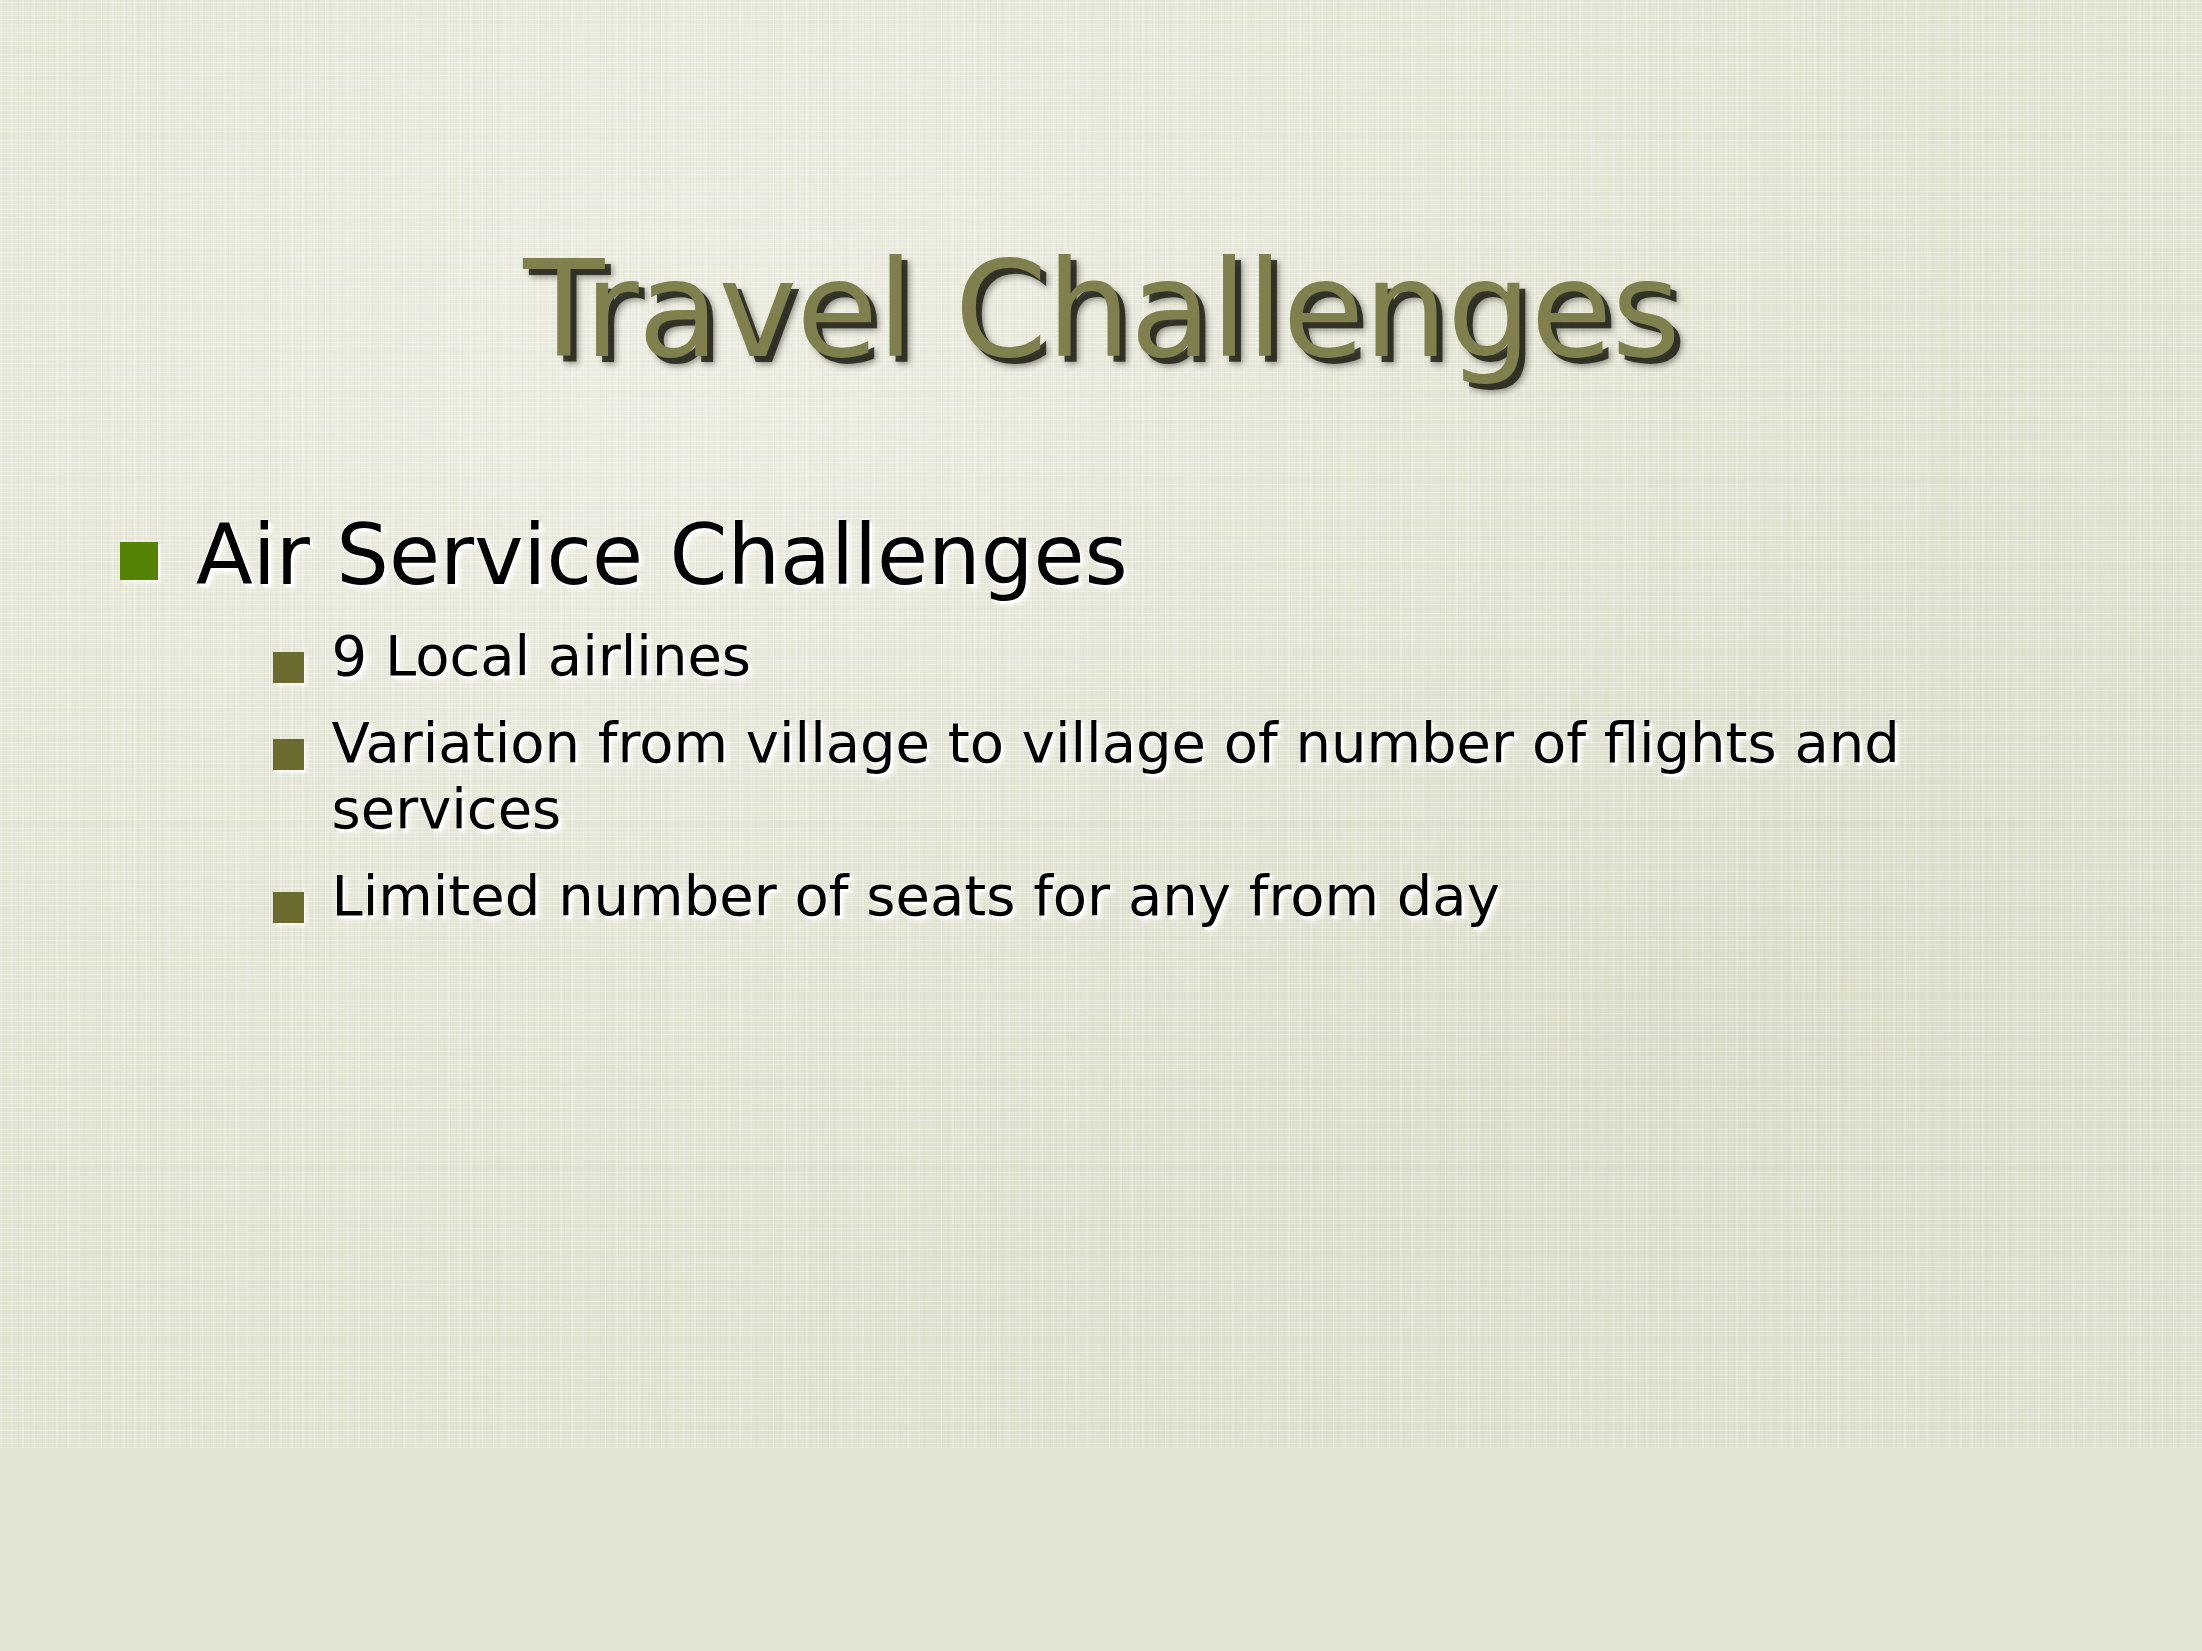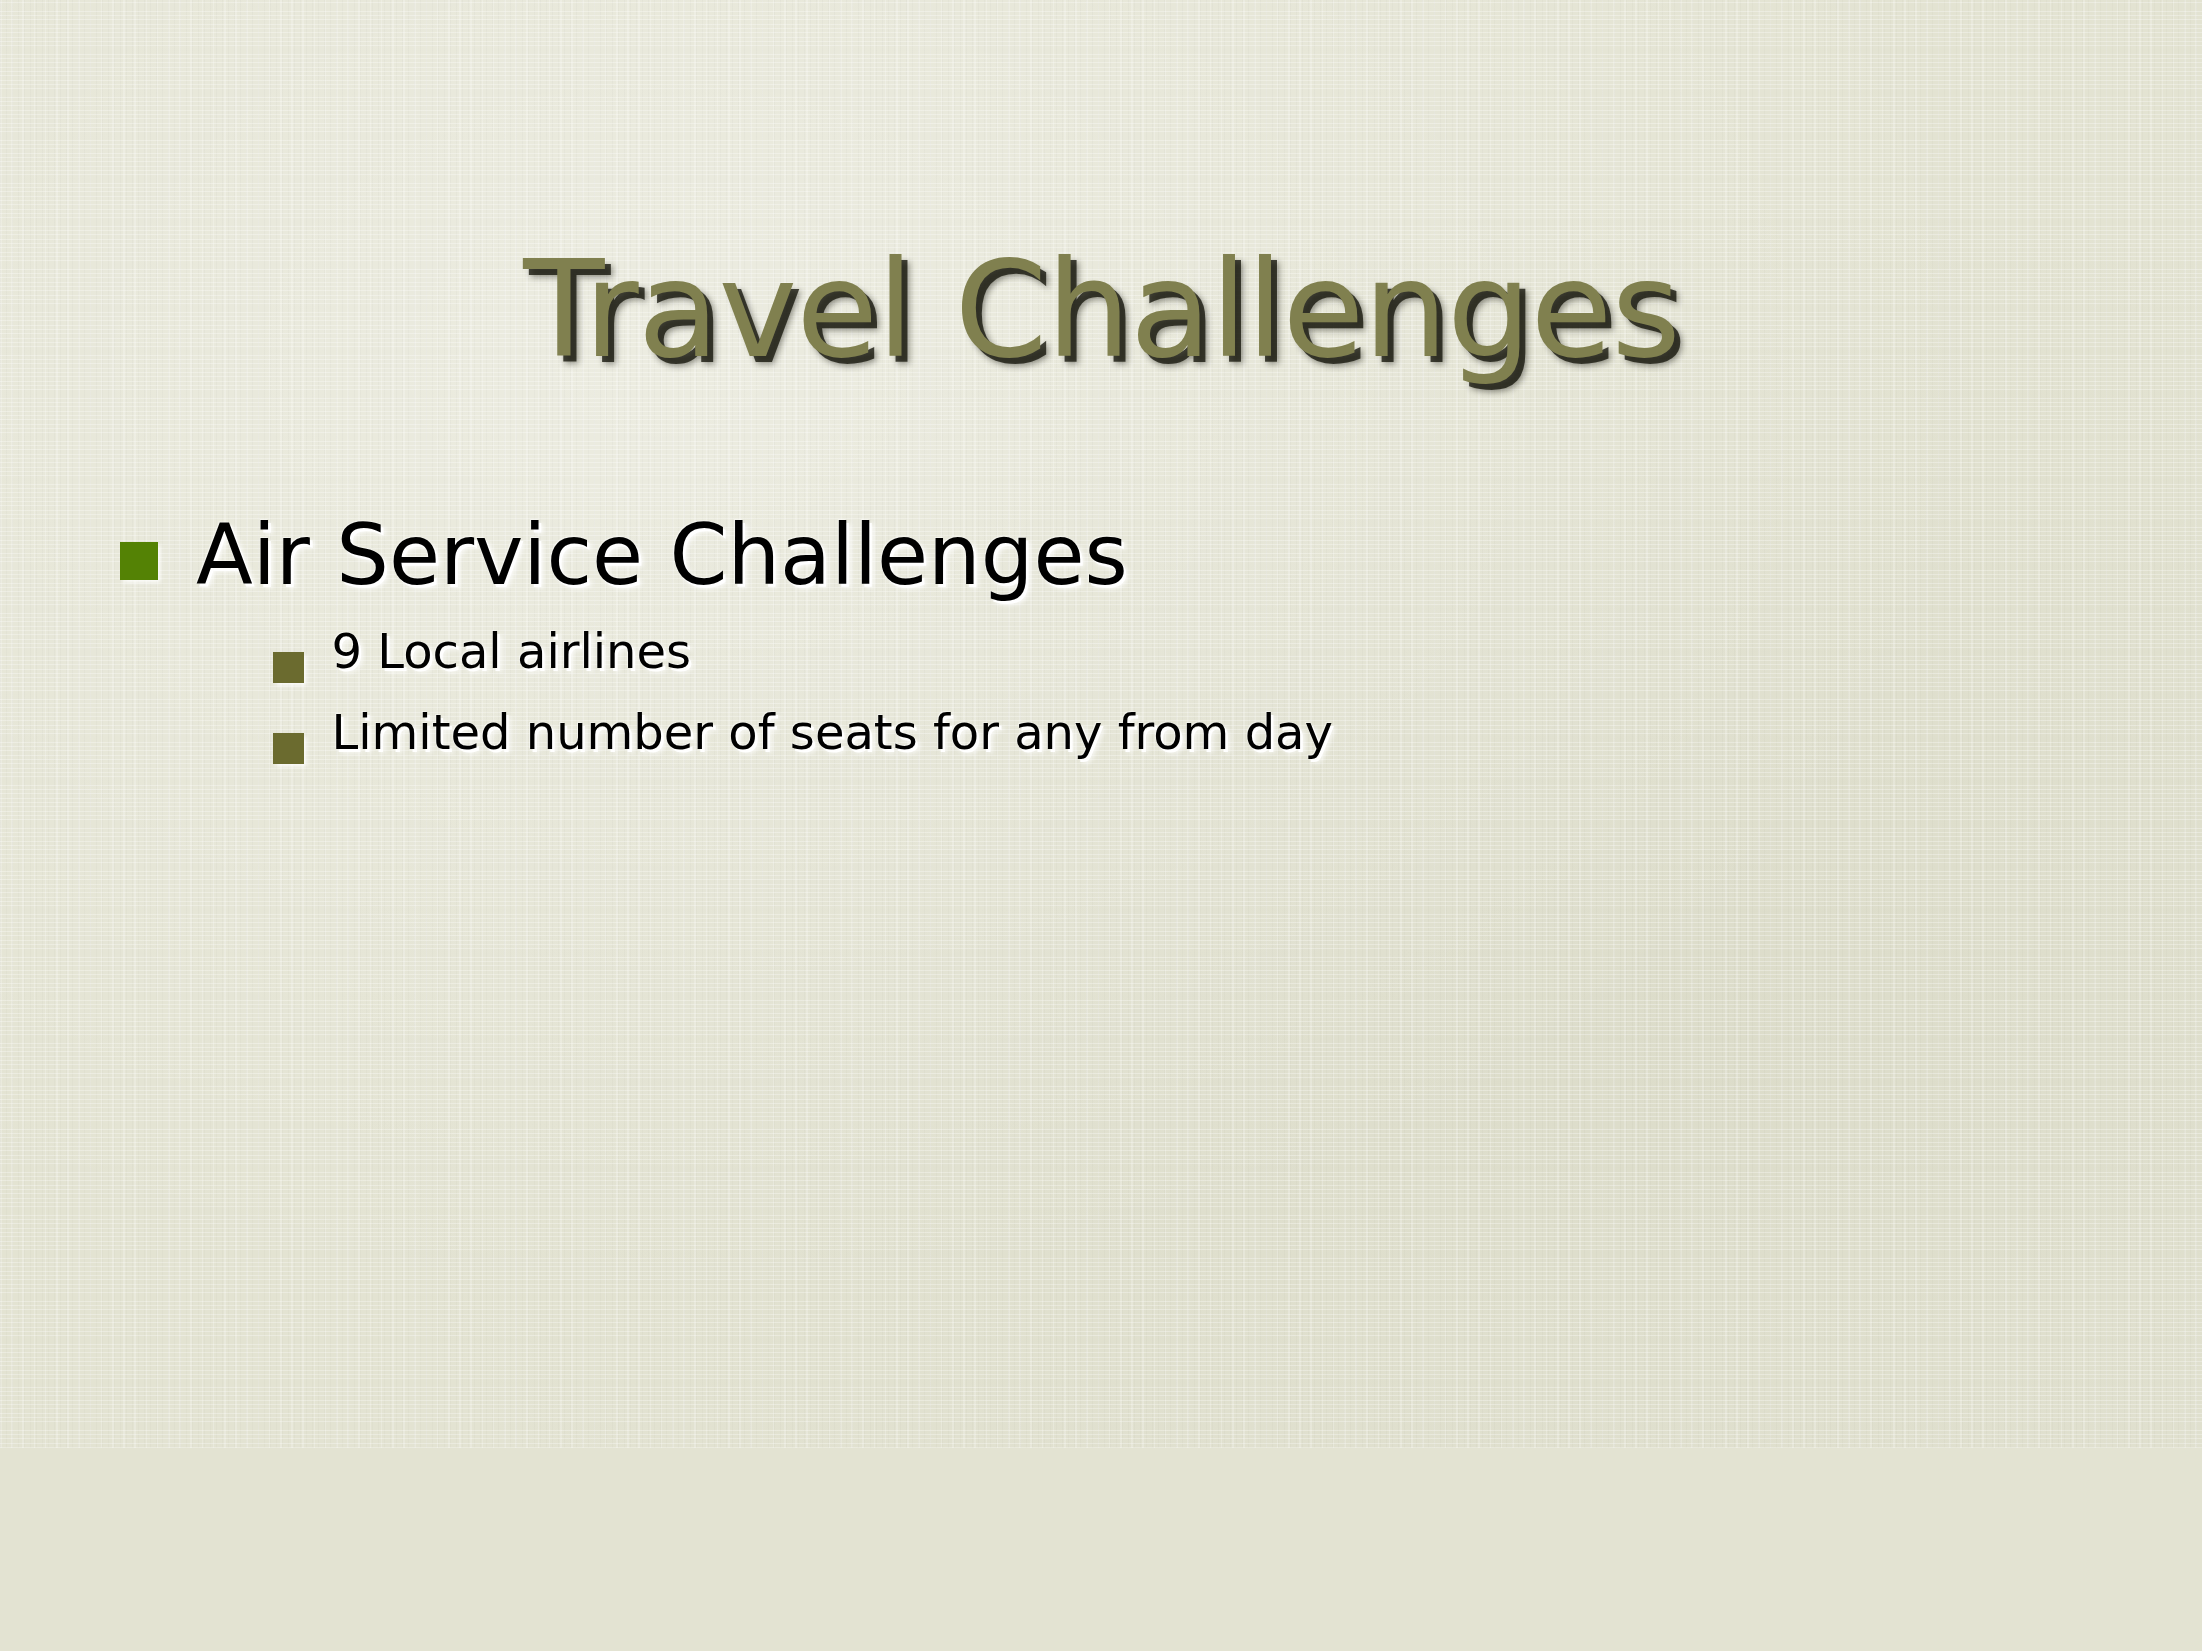--- a/index.html
+++ b/index.html
@@ -99,21 +99,21 @@
     width: 31px;
     height: 31px;
     margin-top: 29px;
     margin-right: 27.5px;
     background: #6b6b2f;
     box-shadow: 3.4px 3.4px 4.3px rgba(255,255,255,0.9);
   }
   .level2 .btext {
     flex: 1 1 auto;
     max-width: 1721px;
-    font-size: 48px;
+    font-size: 56px;
     line-height: 1.18;
     color: #000000;
     text-shadow:
       2.6px 2.6px 0 rgba(255,255,255,0.95),
       4.3px 4.3px 5.2px rgba(255,255,255,0.85),
      -0.9px -0.9px 0 rgba(255,255,255,0.45);
   }
 </style>
 </head>
 <body>
@@ -131,20 +131,24 @@
       <span class="btext">Air Service Challenges</span>
     </div>
 
     <div class="sub-list">
 
       <div class="bullet-row level2">
         <span class="marker"></span>
         <span class="btext">9 Local airlines</span>
       </div>
 
+      <div class="bullet-row level2">
+        <span class="marker"></span>
+        <span class="btext">Variation from village to village of number of flights and services</span>
+      </div>
 
 
       <div class="bullet-row level2">
         <span class="marker"></span>
         <span class="btext">Limited number of seats for any from day</span>
       </div>
 
     </div>
   </div>
 </div>

